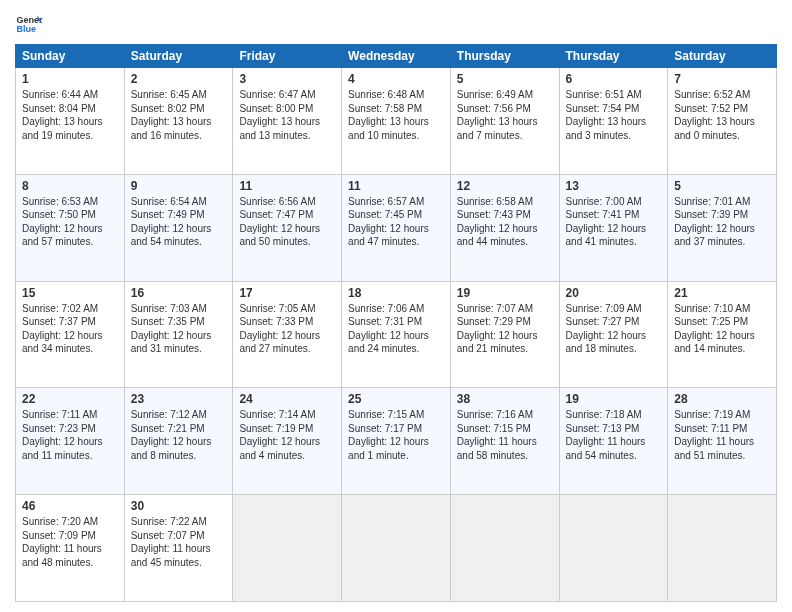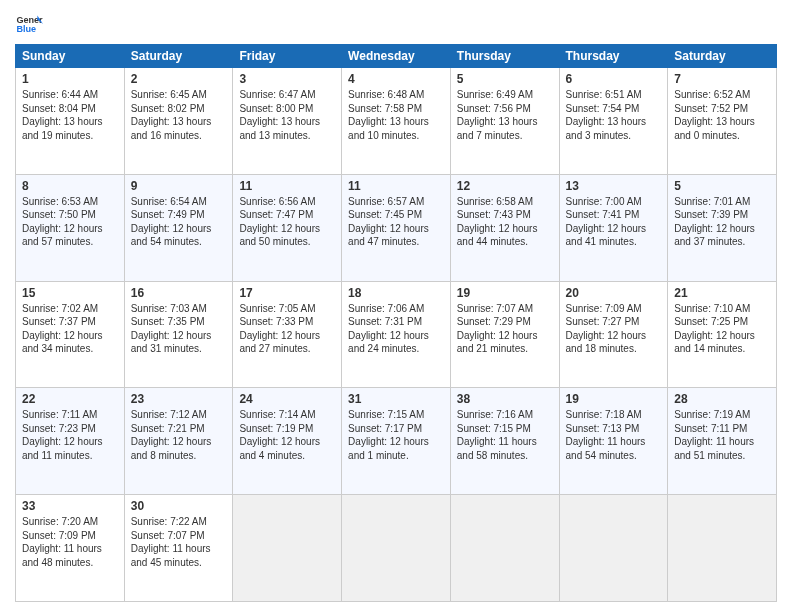--- a/index.html
+++ b/index.html
@@ -310,21 +310,21 @@
       </td>
           <td>
         <span class="day-num">24</span>
         <div class="day-info">
           Sunrise: 7:14 AM<br>
           Sunset: 7:19 PM<br>
           Daylight: 12 hours and 4 minutes.
         </div>
       </td>
           <td>
-        <span class="day-num">31</span>
+        <span class="day-num">25</span>
         <div class="day-info">
           Sunrise: 7:15 AM<br>
           Sunset: 7:17 PM<br>
           Daylight: 12 hours and 1 minute.
         </div>
       </td>
           <td>
         <span class="day-num">38</span>
         <div class="day-info">
           Sunrise: 7:16 AM<br>
@@ -344,21 +344,21 @@
         <span class="day-num">28</span>
         <div class="day-info">
           Sunrise: 7:19 AM<br>
           Sunset: 7:11 PM<br>
           Daylight: 11 hours and 51 minutes.
         </div>
       </td>
         </tr>
         <tr>
           <td>
-        <span class="day-num">33</span>
+        <span class="day-num">46</span>
         <div class="day-info">
           Sunrise: 7:20 AM<br>
           Sunset: 7:09 PM<br>
           Daylight: 11 hours and 48 minutes.
         </div>
       </td>
           <td>
         <span class="day-num">30</span>
         <div class="day-info">
           Sunrise: 7:22 AM<br>

